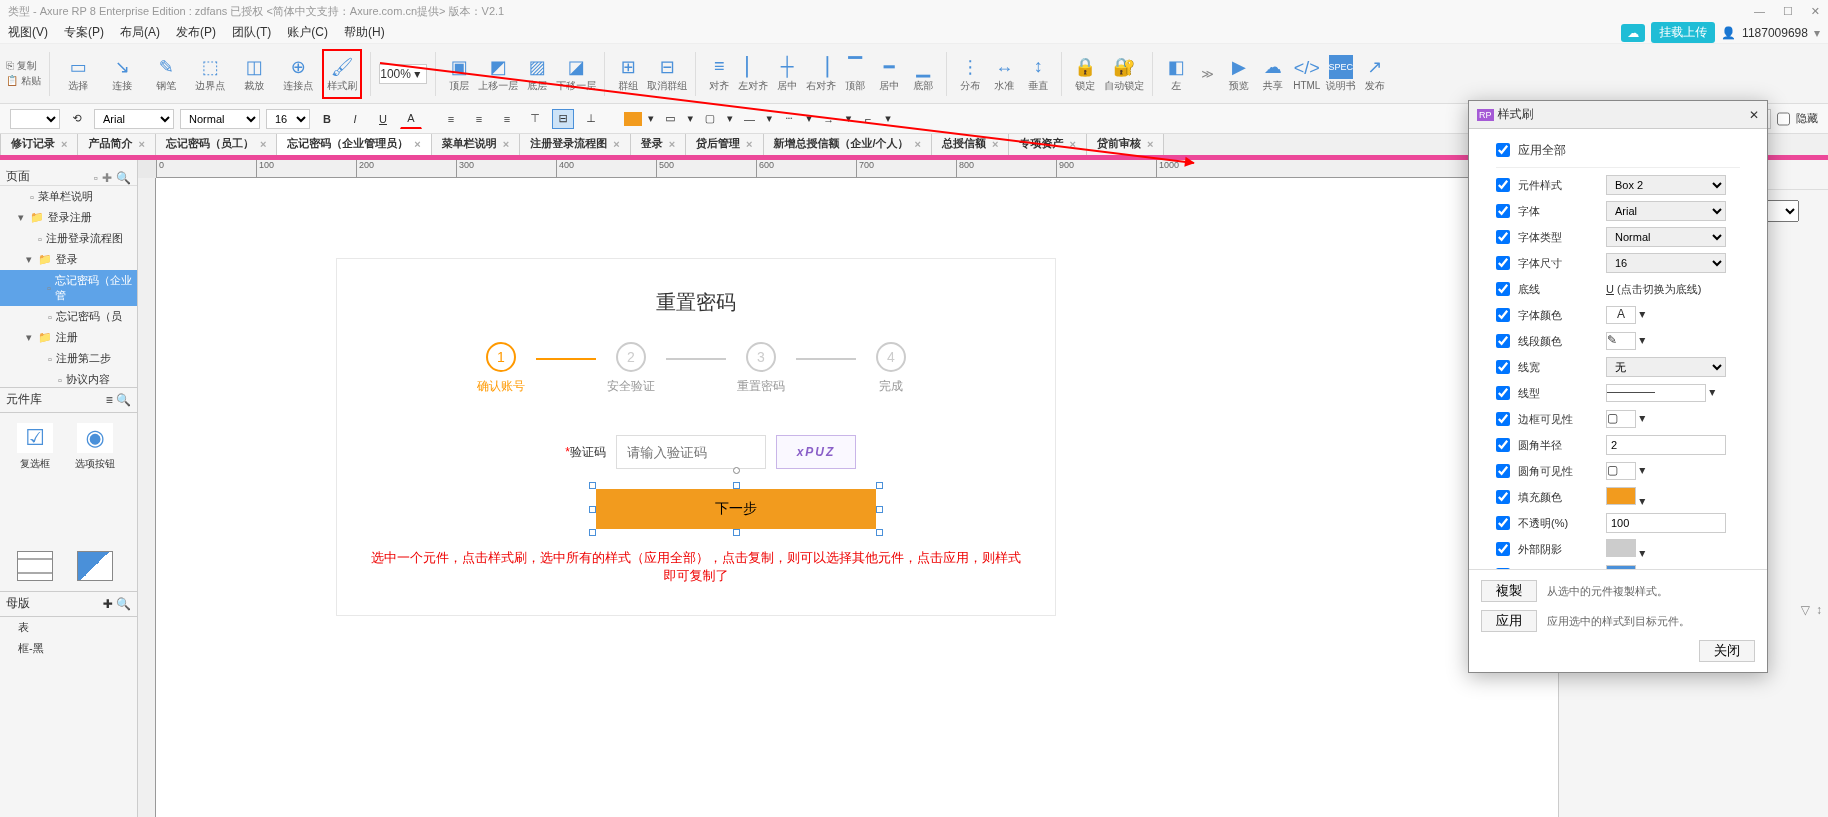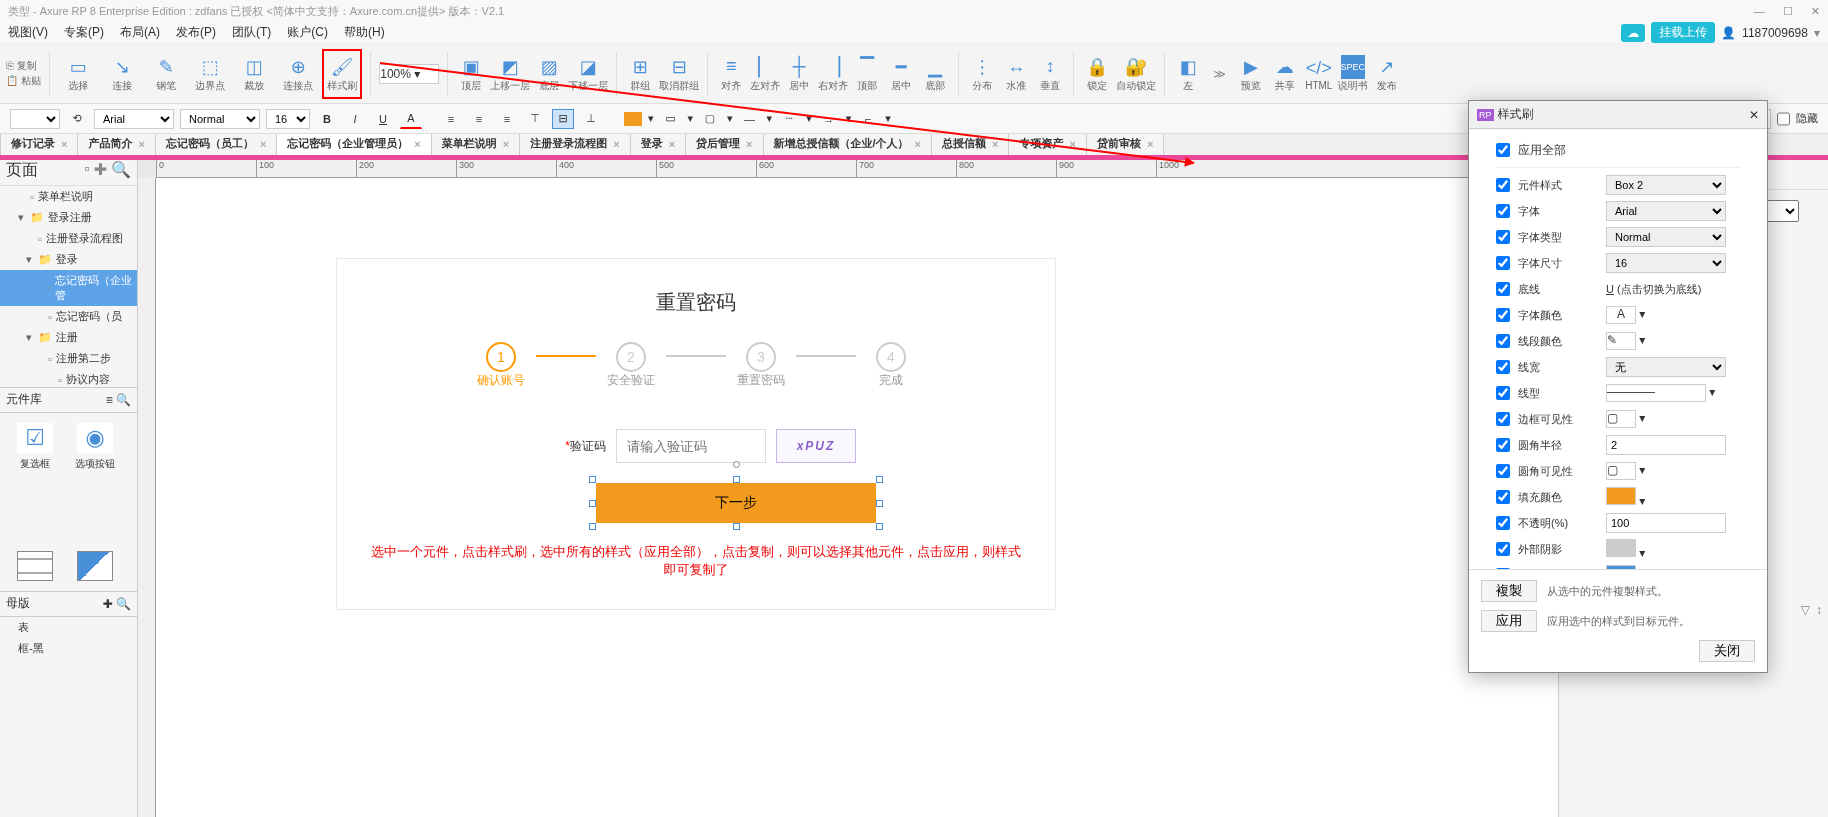--- a/index.html
+++ b/index.html
@@ -10,38 +10,38 @@
 .menubar { height:22px; background:#f8f8f8; display:flex; align-items:center; padding:0 8px; gap:16px; font-size:12px; border-bottom:1px solid #eee; }
 .menubar .user { margin-left:auto; display:flex; align-items:center; gap:6px; }
 .menubar .upload { background:#1fbdd6; color:#fff; padding:2px 8px; border-radius:3px; display:flex; align-items:center; gap:4px; }
 .menubar .cloud { background:#1fbdd6; color:#fff; padding:2px 6px; border-radius:3px; }
 
 .toolbar { height:60px; background:#f4f4f4; border-bottom:1px solid #ddd; display:flex; align-items:center; padding:0 6px; gap:4px; }
 .tool { display:flex; flex-direction:column; align-items:center; justify-content:center; min-width:40px; height:50px; cursor:pointer; color:#666; font-size:10px; position:relative; }
 .tool .ico { width:24px; height:24px; display:flex; align-items:center; justify-content:center; font-size:18px; color:#4a90d9; }
 .tool.small { min-width:30px; }
 .sep { width:1px; height:44px; background:#ddd; margin:0 4px; }
-.zoom { border:1px solid #ccc; padding:2px 0; background:#fff; width:60px; text-align:left; }
+.zoom { border:1px solid #ccc; padding:2px 0; background:#fff; width:48px; text-align:left; }
 .highlight-red { border:2px solid red; }
 
 .fmtbar { height:30px; background:#f8f8f8; border-bottom:1px solid #ddd; display:flex; align-items:center; padding:0 10px; gap:6px; font-size:11px; }
 .fmtbar select, .fmtbar input { border:1px solid #ccc; background:#fff; padding:1px 4px; font-size:11px; height:20px; }
 .fmtbar .btn { width:22px; height:20px; border:1px solid transparent; display:inline-flex; align-items:center; justify-content:center; cursor:pointer; }
 .fmtbar .coord-label { color:#888; }
 .fmtbar .coord-input { width:40px; }
 
 .tabbar { height:26px; background:#f0f0f0; border-bottom:5px solid #ec4899; display:flex; align-items:flex-end; overflow:hidden;font-weight:bold; }
 .tab { padding:4px 10px; background:#f5f5f5; border:1px solid #ccc; border-bottom:none; margin-right:-1px; display:flex; align-items:center; gap:6px; font-size:11px; cursor:pointer; white-space:nowrap; }
 .tab.active { background:#fff; }
 .tab .x { color:#aaa; }
 
 .main { position:absolute; top:160px; left:0; right:0; bottom:0; display:flex; }
 
 .leftcol { width:138px; background:#f5f5f5; border-right:1px solid #ccc; display:flex; flex-direction:column; }
-.panel-hdr { height:26px; display:flex; align-items:flex-start; padding:0 6px; font-size:16px; border-bottom:1px solid #ddd;gap:6px; }
+.panel-hdr { height:26px; display:flex; align-items:flex-end; padding:0 6px; font-size:12px; border-bottom:1px solid #ddd;gap:6px; }
 .panel-hdr .iconbtns { margin-left:auto; display:flex; gap:4px; color:#888; }
 .tree { flex:1; overflow:auto; font-size:11px; }
 .tree-item { padding:3px 4px 3px 18px; cursor:pointer; display:flex; align-items:center; gap:4px; }
 .tree-item.d1 { padding-left:26px; }
 .tree-item.d2 { padding-left:36px; }
 .tree-item.d3 { padding-left:46px; }
 .tree-item.sel { background:#5ea3e8; color:#fff; }
 .tree-item .ico-page { color:#888; }
 .tree-item .ico-fold { color:#4a90d9; }
 .tree .tri { width:8px; display:inline-block; color:#666; }
@@ -62,21 +62,21 @@
 
 .form-panel { position:absolute; top:80px; left:180px; width:720px; background:#fff; border:1px solid #e8e8e8; padding:30px; }
 .login-link { position:absolute; top:60px; right:40px; font-size:12px; }
 .login-link a { color:#f60; }
 .login-link .badge { background:#06c; color:#fff; font-size:9px; padding:0 3px; position:relative; top:-6px; }
 .form-title { text-align:center; font-size:20px; margin-bottom:26px; }
 .steps { display:flex; justify-content:center; gap:0; margin-bottom:40px; align-items:center; }
 .step { display:flex; flex-direction:column; align-items:center; width:130px; }
 .step .circ { width:30px; height:30px; border-radius:50%; border:2px solid #ccc; display:flex; align-items:center; justify-content:center; color:#ccc; font-size:14px; background:#fff; }
 .step.active .circ { border-color:#f90; color:#f90; }
-.step .lab { font-size:12px; color:#999; }
+.step .lab { margin-top:6px; font-size:12px; color:#999; }
 .step.active .lab { color:#f90; }
 .step-line { height:2px; width:60px; background:#ccc; position:relative; top:-10px; margin:0 -30px; }
 .step-line.active { background:#f90; }
 
 .form-row { display:flex; align-items:center; justify-content:center; margin-bottom:20px; gap:10px; }
 .form-row .lab { width:70px; text-align:right; }
 .form-row .lab .req { color:red; }
 .form-row input { width:240px; height:34px; border:1px solid #ddd; padding:0 10px; }
 .form-row .captcha { width:80px; height:34px; border:1px solid #c9b5e8; display:flex; align-items:center; justify-content:center; color:#8a5fc8; font-style:italic; font-weight:bold; letter-spacing:2px; background:#faf8ff; }
 .form-row.capt input { width:150px; }

